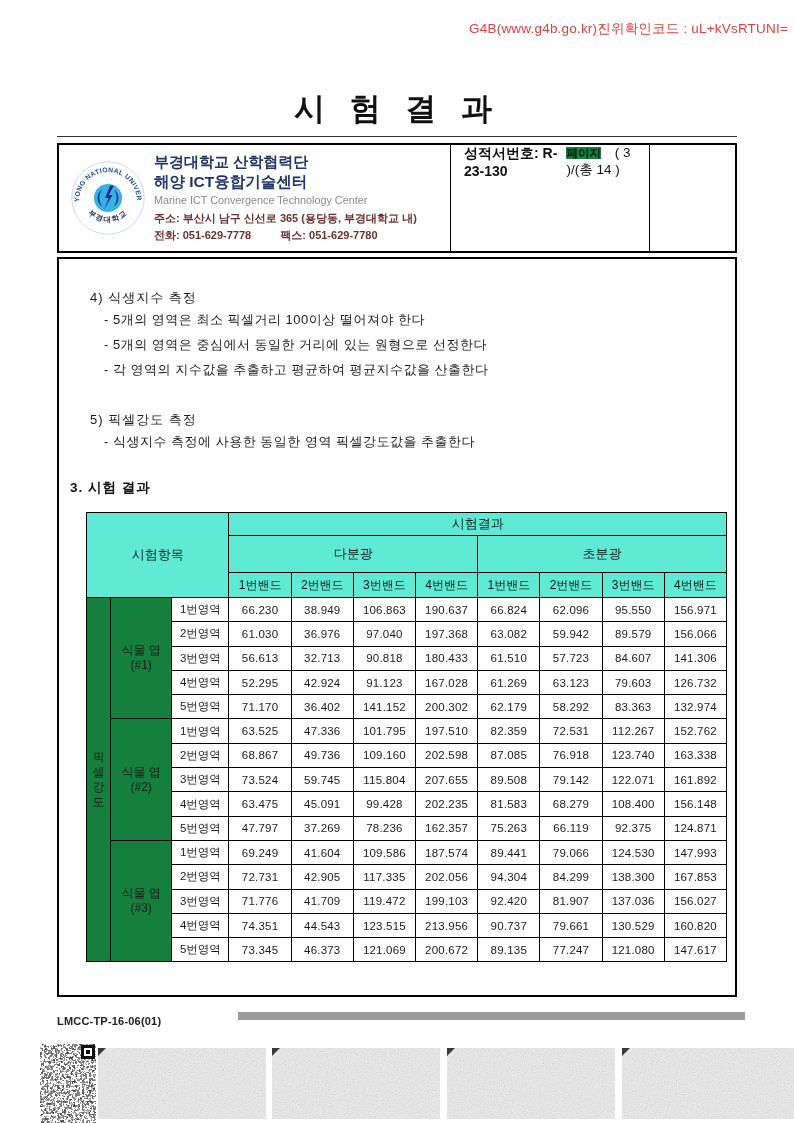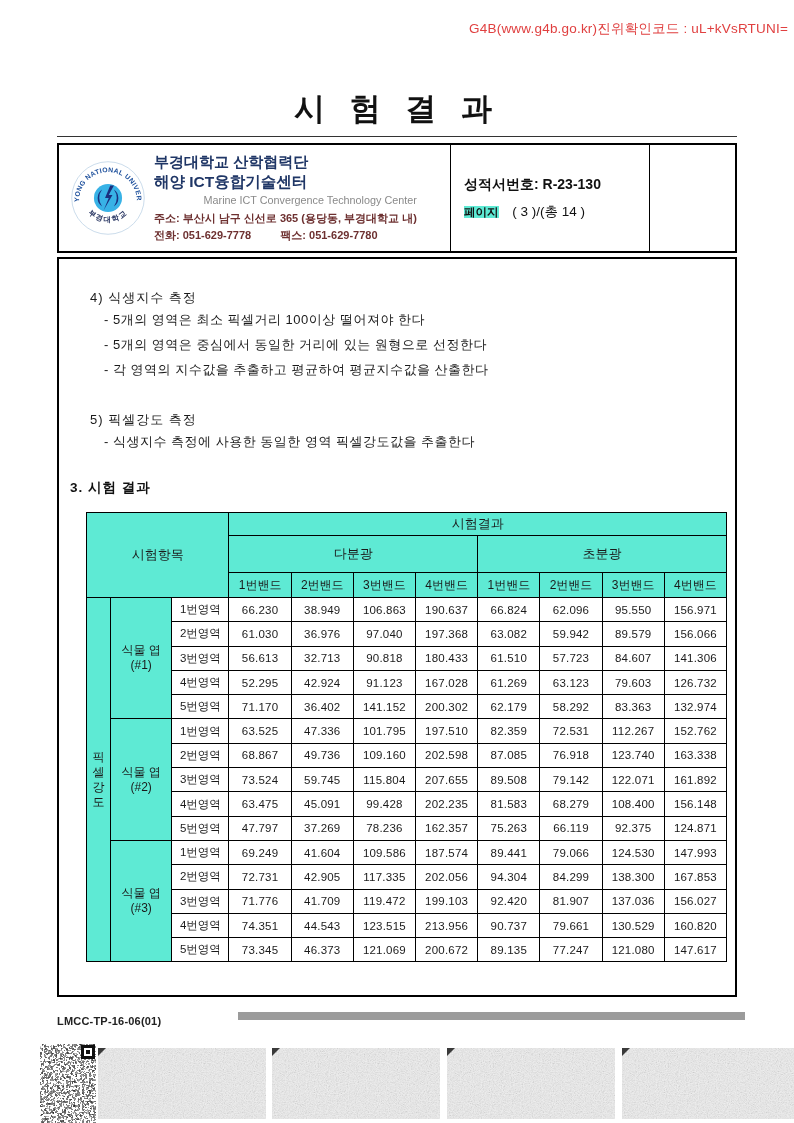--- a/index.html
+++ b/index.html
@@ -25,27 +25,27 @@
   .title-rule {
     position:absolute; top:136px; left:57px; width:680px;
     border-top:1.5px solid #333;
   }
   
   .header-box {
     position:absolute; top:143px; left:57px; width:680px; height:110px;
     border:2px solid #000; display:flex; align-items:stretch;
   }
   .hb-left { width:391px; display:flex; align-items:center; padding-left:12px; }
-  .hb-mid  { width:199px; border-left:1.5px solid #000; display:flex; flex-direction:column; justify-content:center; padding-left:13px; gap:9px; }
+  .hb-mid  { width:199px; border-left:1.5px solid #000; display:flex; justify-content:center; padding-left:13px; gap:9px; }
   .hb-right{ flex:1; border-left:1.5px solid #000; }
   .logo-wrap { width:74px; height:74px; flex:0 0 74px; }
   .org-block { margin-left:9px; }
   .org-name1 { font-size:15px; font-weight:bold; color:#1f3666; line-height:20px; }
   .org-name2 { font-size:15.5px; font-weight:bold; color:#1f3666; line-height:20px; }
-  .org-en    { font-size:10.8px; color:#8a8a8a; line-height:15px; margin-top:1px;text-align:right; }
+  .org-en    { font-size:10.8px; color:#8a8a8a; line-height:15px; margin-top:1px; }
   .org-addr  { font-size:11px; font-weight:bold; color:#6d3030; line-height:17px; margin-top:2px; }
   .org-tel   { font-size:11px; font-weight:bold; color:#6d3030; line-height:17px; }
   .org-tel .fax-part { margin-left:26px; }
   .report-no-line { font-size:14px; font-weight:bold; color:#111; }
   .page-line { font-size:13.5px; color:#111; }
   .page-line .lbl { font-weight:bold; margin-right:10px; }
   
   .content-box {
     position:absolute; top:257px; left:57px; width:680px; height:740px;
     border:2px solid #000; padding:14px 8px 0 11px;
@@ -63,21 +63,21 @@
   }
   .results-table th, .results-table td {
     border:1px solid #000; text-align:center; vertical-align:middle;
     padding:0; overflow:hidden;
   }
   .results-table thead th { background:#5eead4; font-weight:normal; }
   .th-top { height:23px; font-size:13px; }
   .th-group { height:37px; font-size:13px; }
   .th-band { height:25px; font-size:12px; }
   .results-table tbody tr { height:24.3px; }
-  .lbl { font-size:11.5px; background:#5eead4; }
+  .lbl { font-size:11.5px; background:#15803d; }
   .main-lbl { font-size:12px; line-height:15px; }
   .group-lbl { font-size:12px; line-height:15px; }
   .region-cell { font-size:11.5px; }
   .val-cell { font-size:11.5px; letter-spacing:0.2px; }
   
   .footer-bar {
     position:absolute; top:1012px; left:238px; width:507px; height:8px;
     background:#9b9b9b;
   }
   .doc-code {

